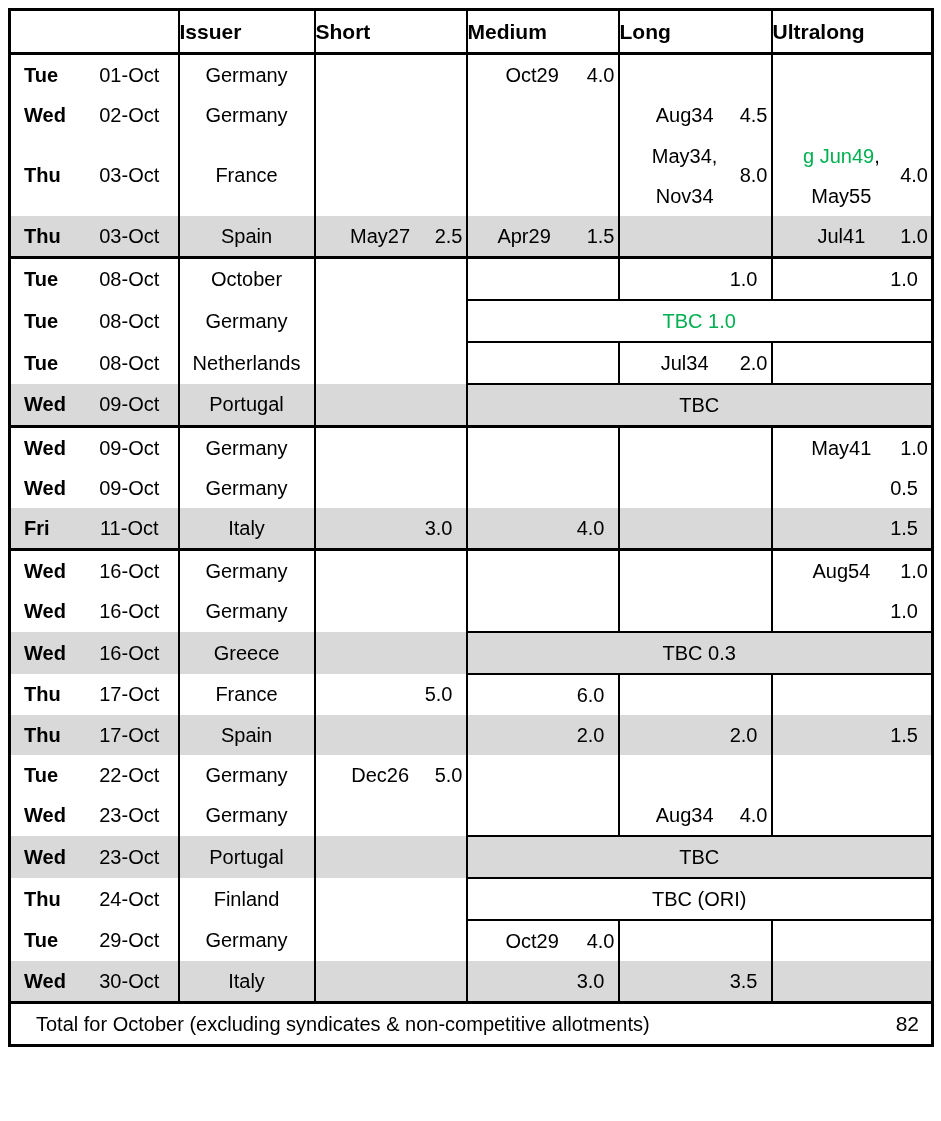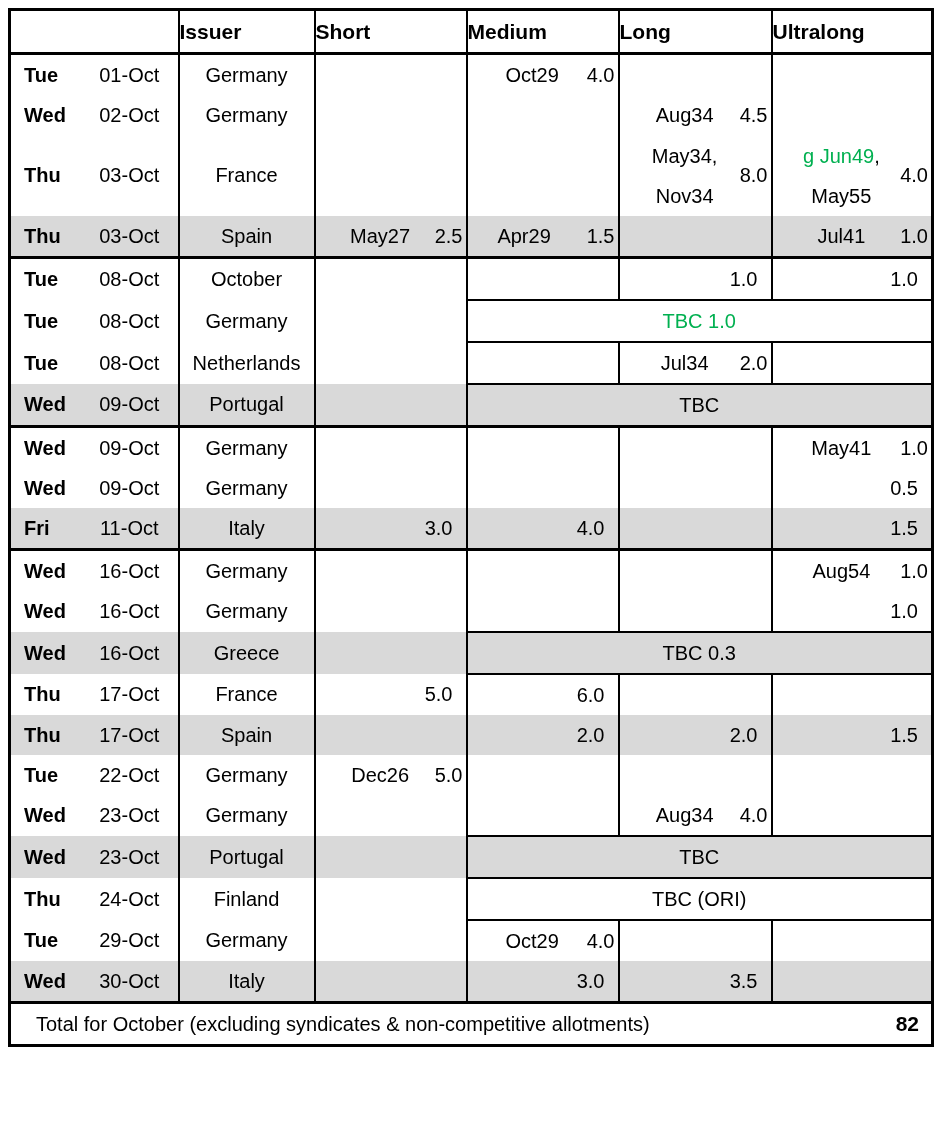--- a/index.html
+++ b/index.html
@@ -33,21 +33,21 @@
   .issuer { text-align:center; }
   td.valonly { text-align:right; }
   td.valonly .pad, .nv .vl { padding-right:13px; }
   .nv { display:flex; align-items:center; height:100%;padding-left:10px; }
   .nv .nm { flex:1; text-align:center; }
   .nv .nm div { line-height:40px; }
   tfoot td { border-top:3px solid #000; }
   .total { display:flex; align-items:center; justify-content:space-between;
            height:40px; padding:0 12px 0 13px; }
   .total .lbl { font-size:20px;margin-left:12px; }
-  .total .num { font-size:21px; font-weight:bold; }
+  .total .num { font-size:21px; font-weight:normal; }
 </style>
 </head>
 <body>
 
 <div class="wrap">
   <table>
     <colgroup>
       <col style="width:169px">
         <col style="width:136px">
         <col style="width:152px">

